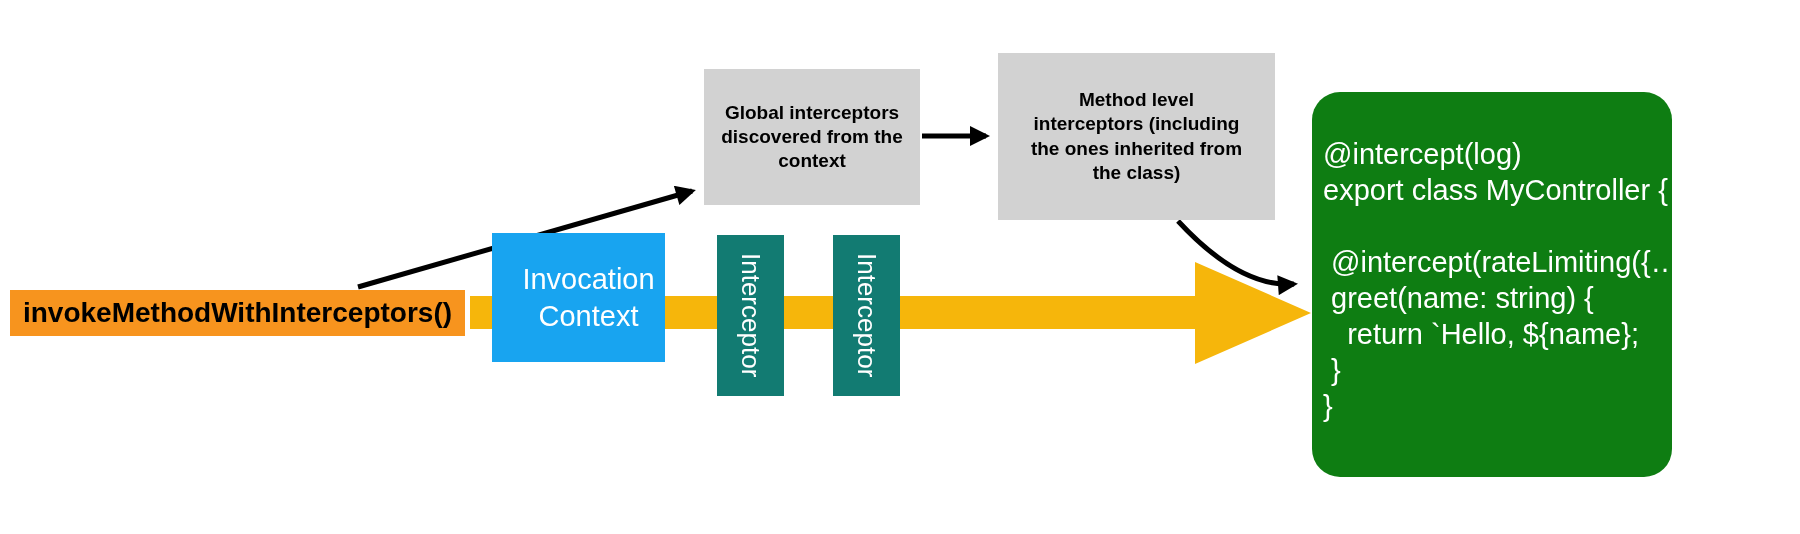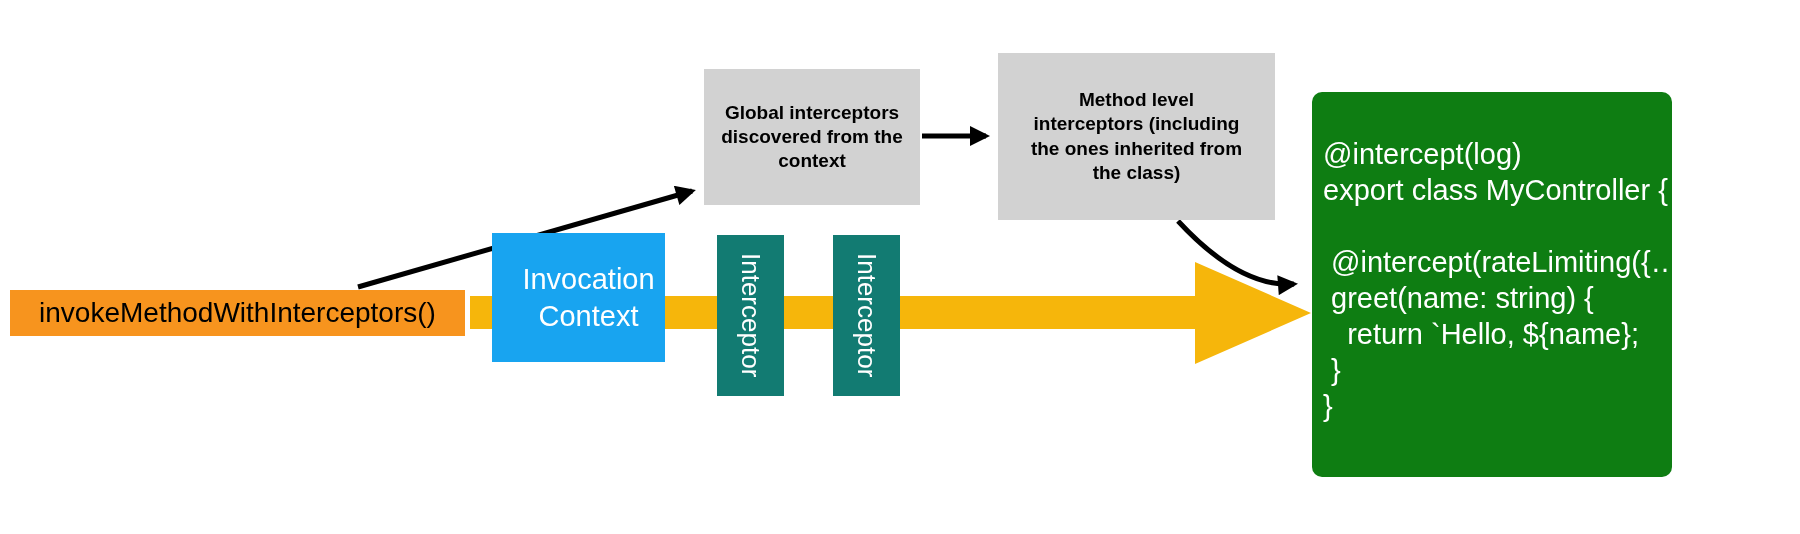--- a/index.html
+++ b/index.html
@@ -10,21 +10,21 @@
     font-family:"Liberation Sans", sans-serif;
     overflow:hidden;
   }
   #arrows{position:absolute;left:0;top:0;z-index:1;}
   .node{position:absolute;z-index:2;box-sizing:border-box;}
 
   .invoke-box{
     left:10px;top:290px;width:455px;height:46px;
     background:var(--orange,#F7941E);
     display:flex;align-items:center;justify-content:center;
-    font-weight:normal;font-size:28px;color:#000;
+    font-weight:bold;font-size:28px;color:#000;
     white-space:nowrap;
   }
   .ctx-box{
     left:492px;top:233px;width:173px;height:129px;
     background:var(--blue,#18A4F0);
     display:flex;align-items:center;justify-content:flex-start;
     text-align:center;color:#fff;font-size:29px;line-height:1.25;padding-left:20px;
   }
   .interceptor-box{
     top:235px;width:67px;height:161px;
@@ -41,21 +41,21 @@
   .gray-box{
     background:var(--gray,#D2D2D2);
     display:flex;align-items:center;justify-content:center;
     text-align:center;color:#000;font-weight:bold;font-size:19px;line-height:1.28;
   }
   .gray-global{left:704px;top:69px;width:216px;height:136px;padding:0 10px;}
   .gray-method{left:998px;top:53px;width:277px;height:167px;padding:0 24px;}
   .code-box{
     left:1312px;top:92px;width:360px;height:385px;
     background:var(--green,#0E7D12);
-    border-radius:10px;
+    border-radius:28px;
     color:#fff;font-size:29px;line-height:36px;
     padding:44px 14px 0 11px;
   }
   .code-box pre{
     margin:0;font-family:"Liberation Sans", sans-serif;
     white-space:pre;font-size:inherit;line-height:inherit;
   }
 </style>
 </head>
 <body>

